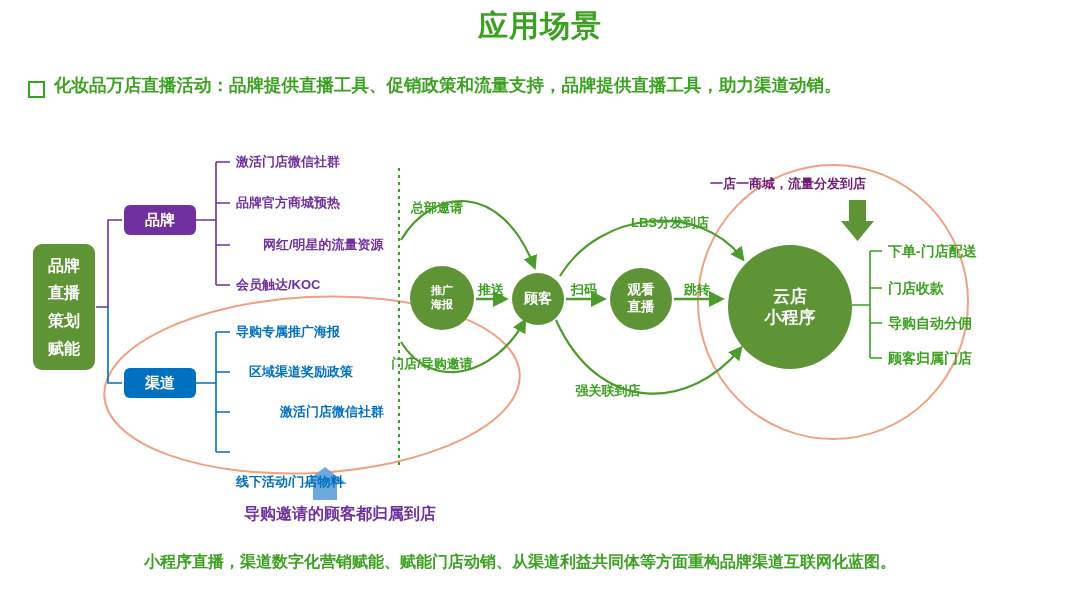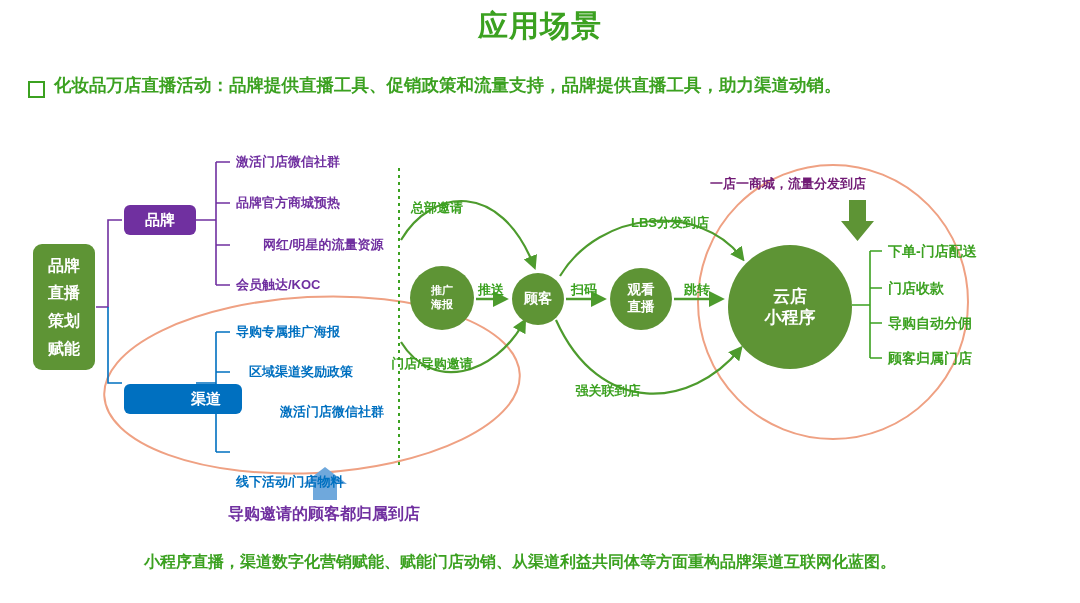--- a/index.html
+++ b/index.html
@@ -45,21 +45,21 @@
   }
   .lbl{
     position:absolute;color:#3BA120;font-weight:bold;font-size:13px;
     transform:translateX(-50%);white-space:nowrap;
   }
   .headline{
     position:absolute;left:710px;top:175px;font-size:13px;font-weight:bold;
     color:#701a75;white-space:nowrap;
   }
   .bottom-note{
-    position:absolute;left:228px;top:504px;font-size:16px;font-weight:bold;
+    position:absolute;left:244px;top:504px;font-size:16px;font-weight:bold;
     color:#7030A0;white-space:nowrap;
   }
   .footer{
     position:absolute;left:20px;top:552px;width:1000px;text-align:center;
     font-size:16px;font-weight:bold;color:#3BA120;
   }
 </style>
 </head>
 <body>
 
@@ -103,21 +103,21 @@
     <polygon points="849,200 866,200 866,221 874,221 857.5,241 841,221 849,221" fill="#5E9435"></polygon>
     <polygon points="325,467 347,484 337,484 337,500 313,500 313,484 303,484" fill="#6FA8DC"></polygon>
   </svg>
 
   <div class="leftbox">品牌
 直播
 策划
 赋能</div>
 
   <div class="tag purple" style="left:124px;top:205px;">品牌</div>
-  <div class="tag blue" style="left:124px;top:384px;padding-left:46px;">渠道</div>
+  <div class="tag blue" style="left:124px;top:368px;">渠道</div>
 
   <div class="item purple" style="left:236px;top:153px;">激活门店微信社群</div>
   <div class="item purple" style="left:236px;top:194px;">品牌官方商城预热</div>
   <div class="item purple" style="left:236px;top:236px;padding-left:27px;">网红/明星的流量资源</div>
   <div class="item purple" style="left:236px;top:276px;">会员触达/KOC</div>
 
   <div class="item blue" style="left:236px;top:323px;">导购专属推广海报</div>
   <div class="item blue" style="left:249px;top:363px;">区域渠道奖励政策</div>
   <div class="item blue" style="left:236px;top:403px;margin-left:44px;">激活门店微信社群</div>
   <div class="item blue" style="left:236px;top:465px;margin-top:8px;">线下活动/门店物料</div>

